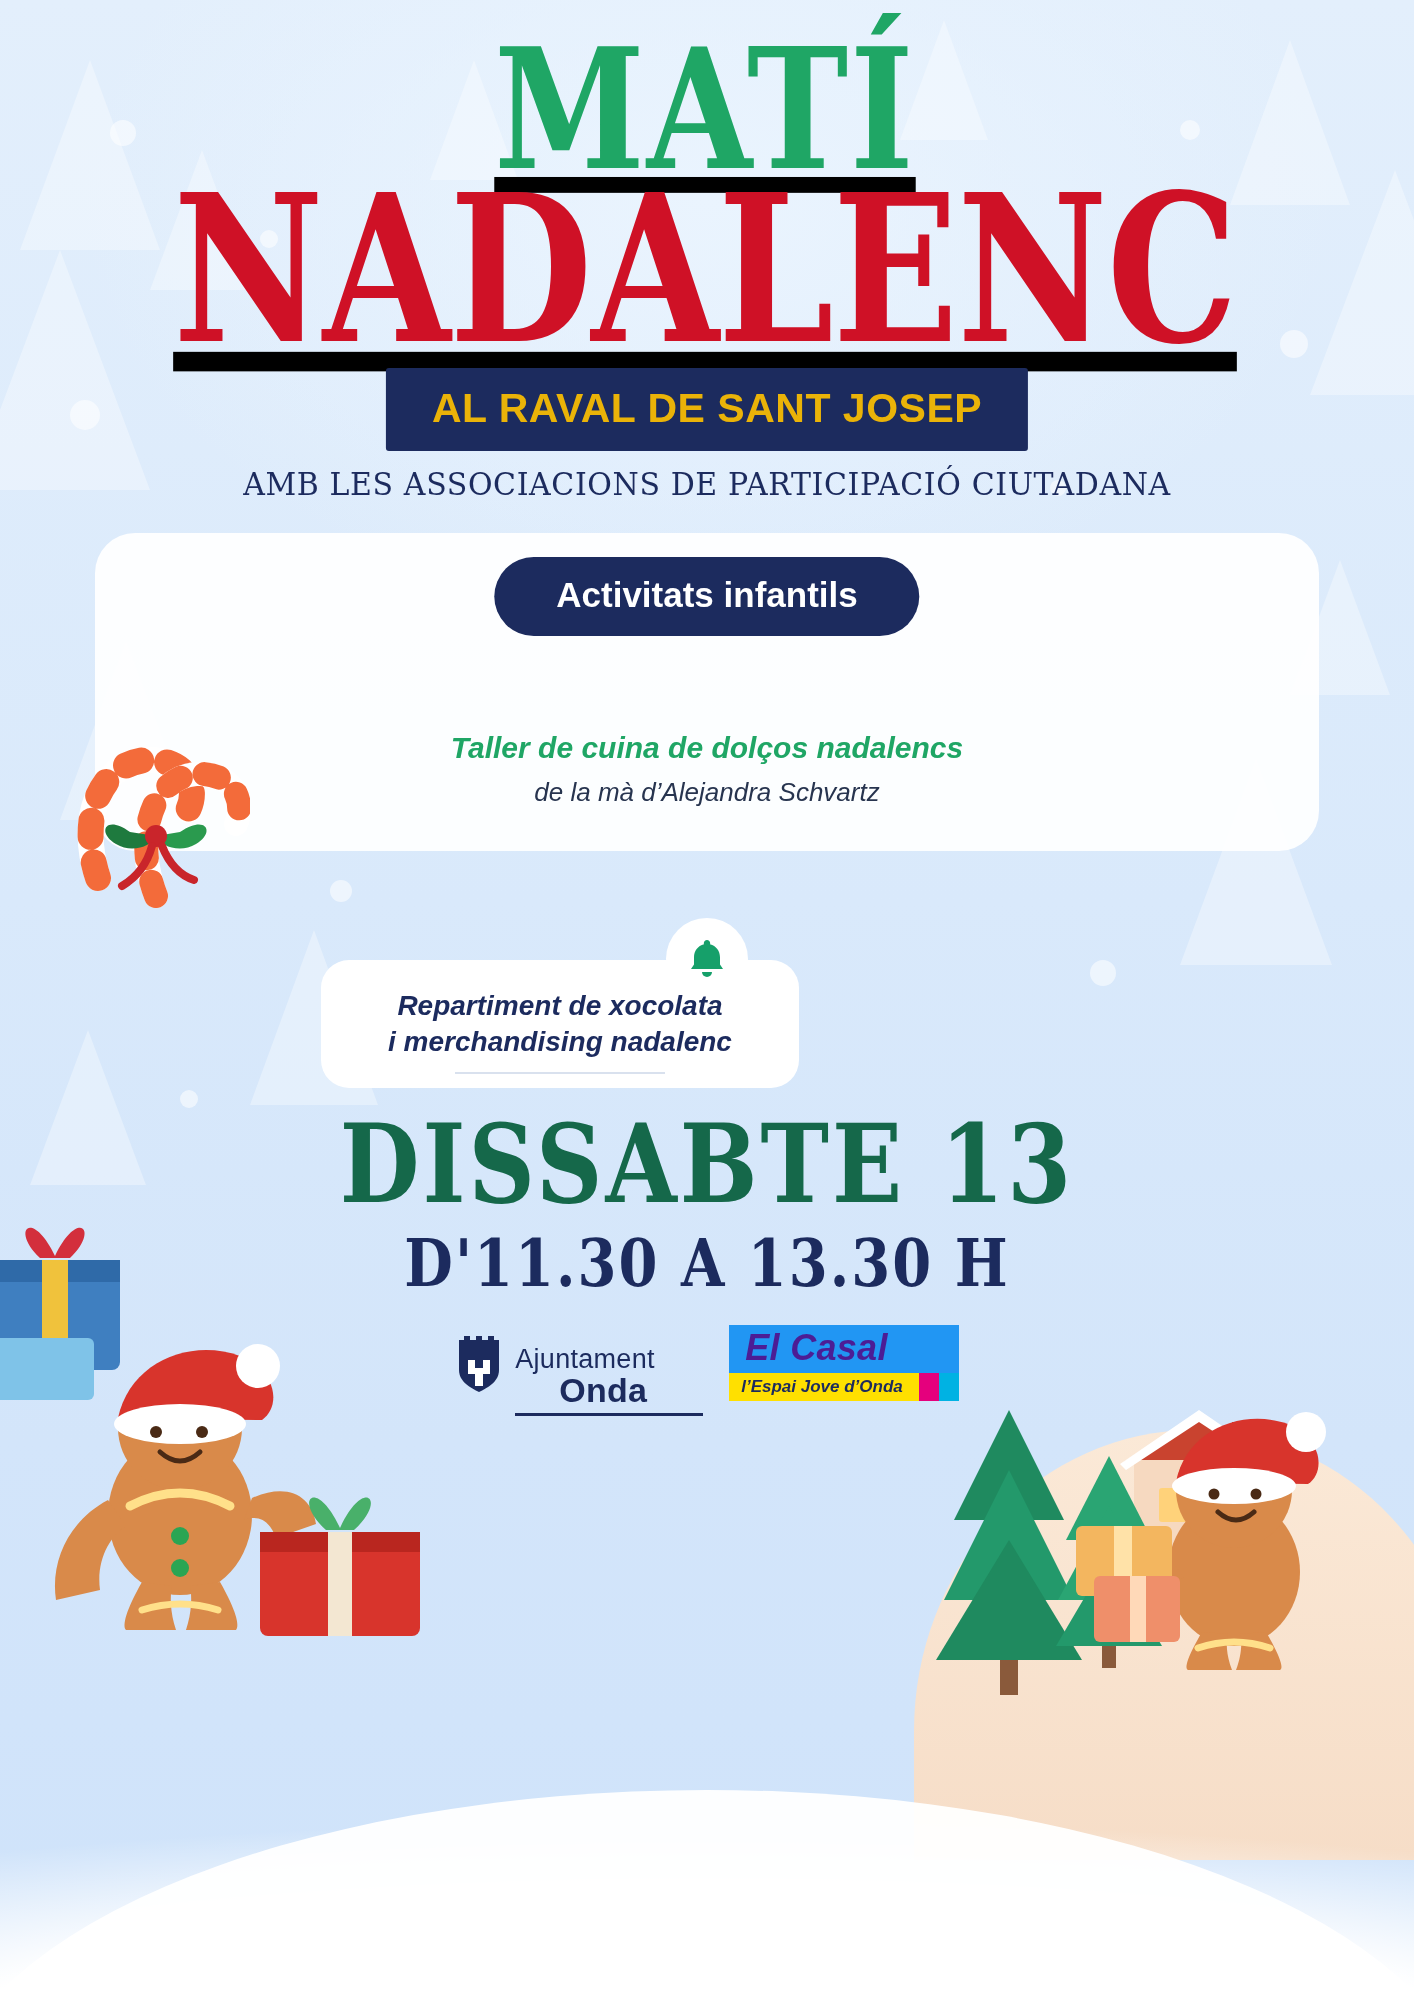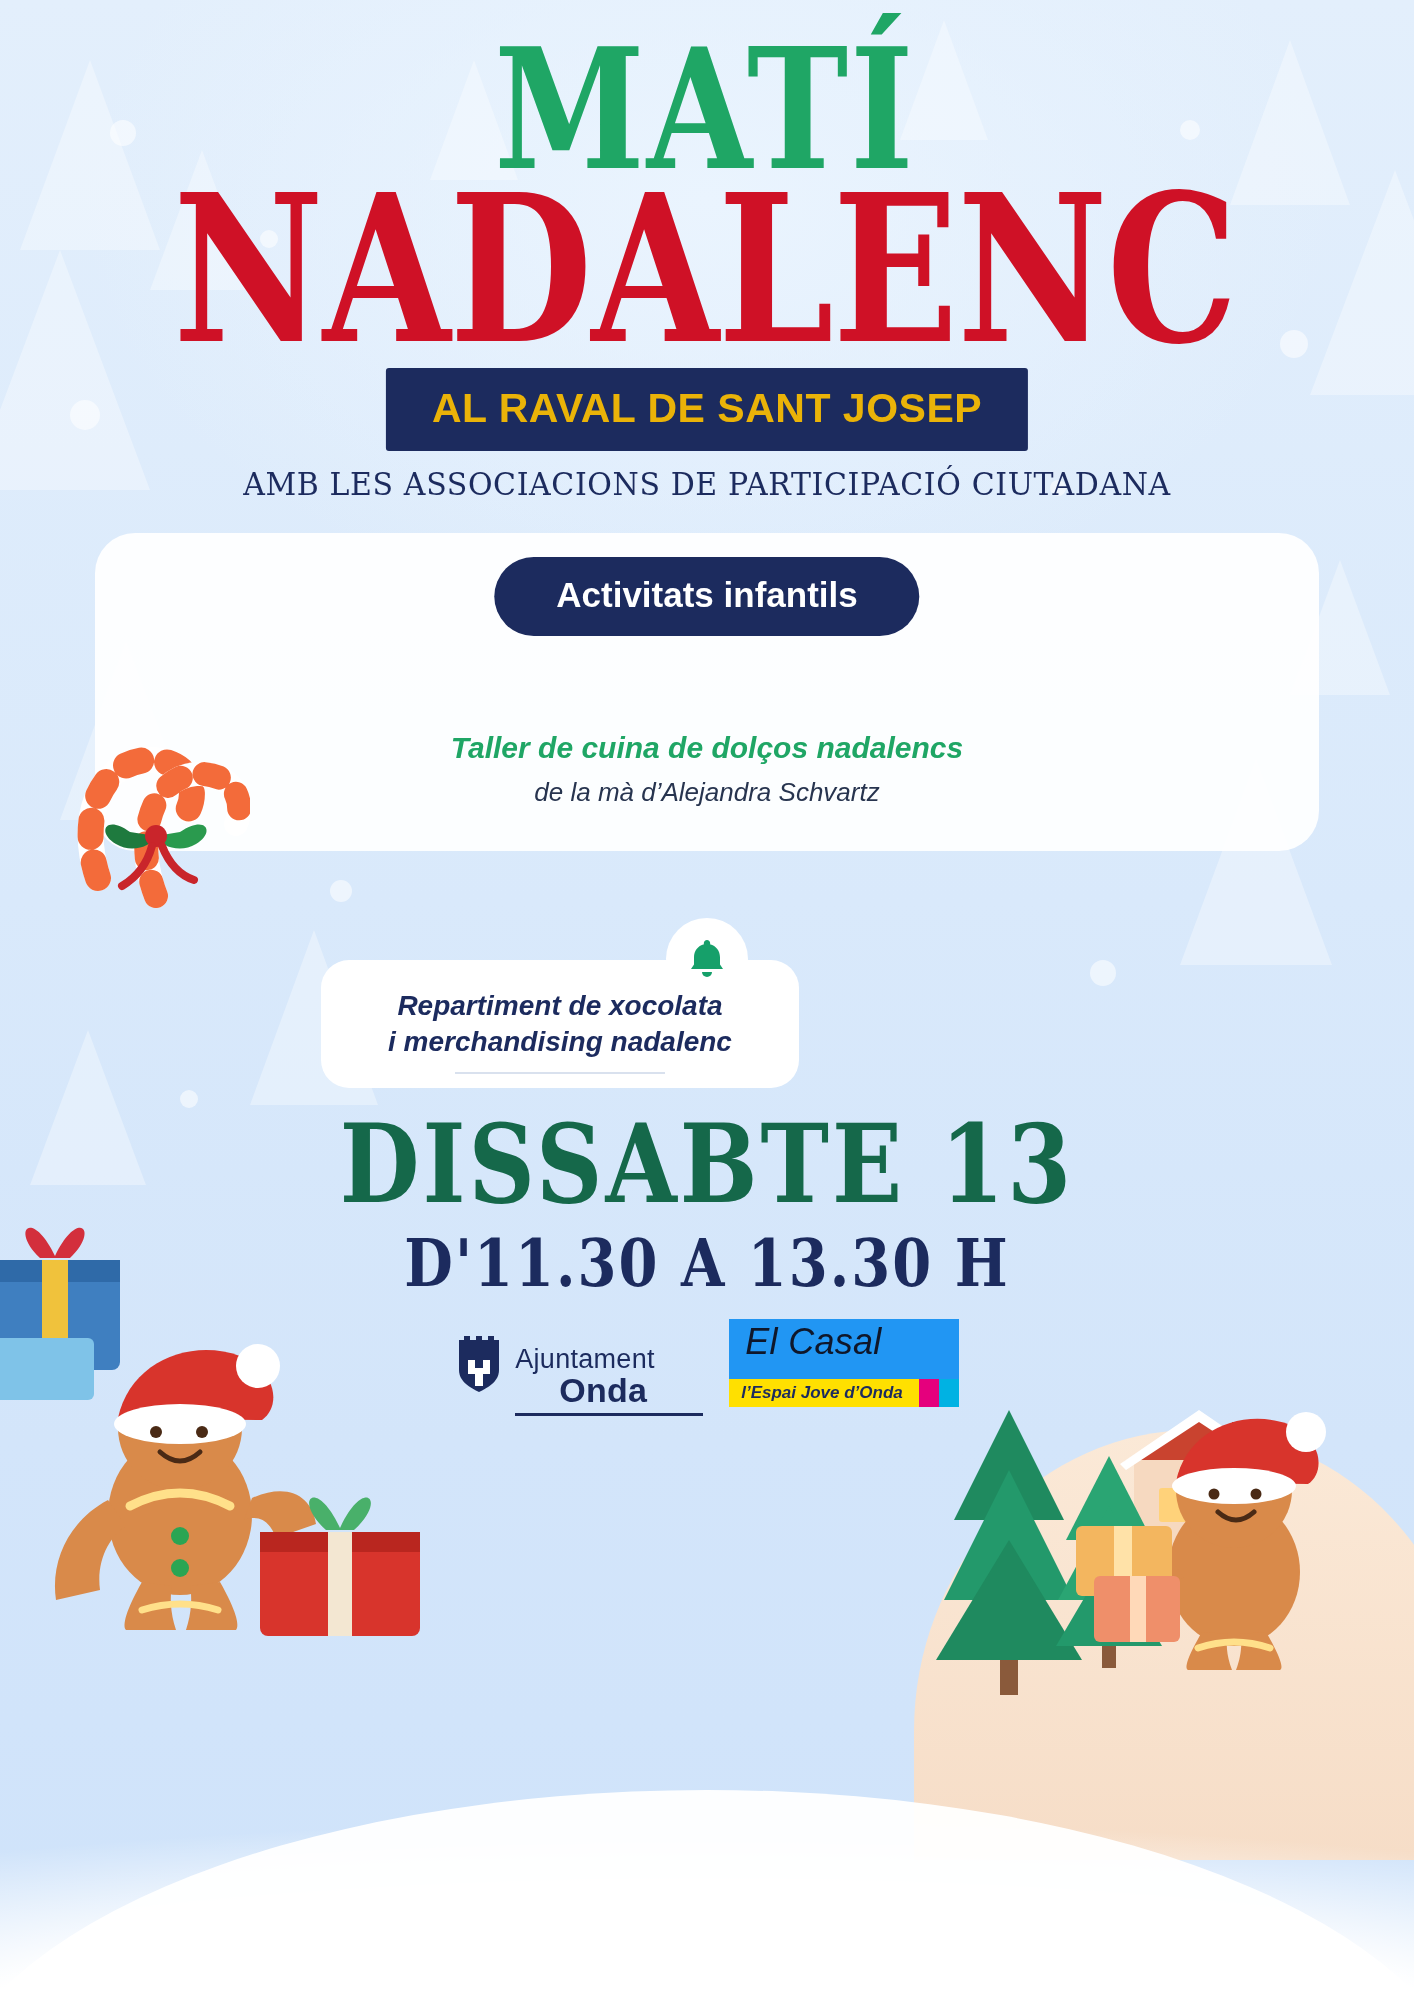--- a/index.html
+++ b/index.html
@@ -50,20 +50,21 @@
     border-radius: 50% 50% 0 0 / 100% 100% 0 0;
     background: #ffffff;
     opacity: .95;
   }
 
   
   .title-wrap {
     position: absolute;
     top: 48px; left: 0; right: 4px;
     text-align: center;
+    text-decoration: underline;
   }
   .title-1 {
     font-family: "DejaVu Serif", serif;
     font-weight: bold;
     font-size: 136px;
     line-height: 0.92;
     letter-spacing: 2px;
     color: #1fa665;
     transform: scaleY(1.22);
     transform-origin: 50% 50%;
@@ -254,25 +255,25 @@
   .onda-text .t1 { font-size: 27px; letter-spacing: .3px; margin-top: 36px; }
   .onda-text .t2 { font-size: 34px; font-weight: bold; letter-spacing: .3px; margin-left: 44px; }
   .onda-rule { width: 188px; height: 3px; background: #1c2b5e; margin-top: 6px; }
 
   .logo-casal {
     display: flex;
     flex-direction: column;
   }
   .casal-top {
     background: #2196f3;
-    color: #0f172a;
+    color: #4c1d95;
     font-size: 36px;
-    font-weight: normal;
+    font-weight: bold;
     font-style: italic;
-    padding: 2px 16px 16px;
+    padding: 2px 16px 4px;
     letter-spacing: .3px;
   }
   .casal-bottom {
     display: flex;
     align-items: stretch;
   }
   .casal-bottom .txt {
     background: #ffe000;
     color: #1c2b5e;
     font-size: 17px;

